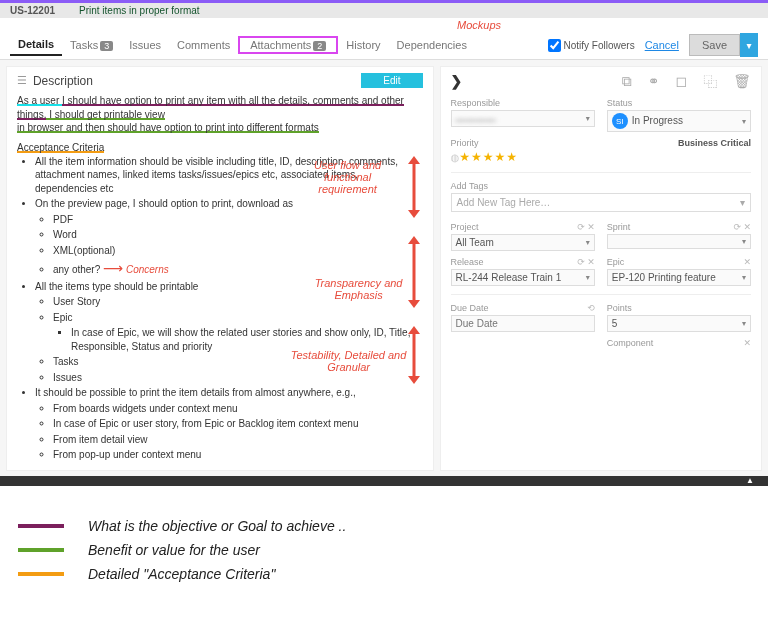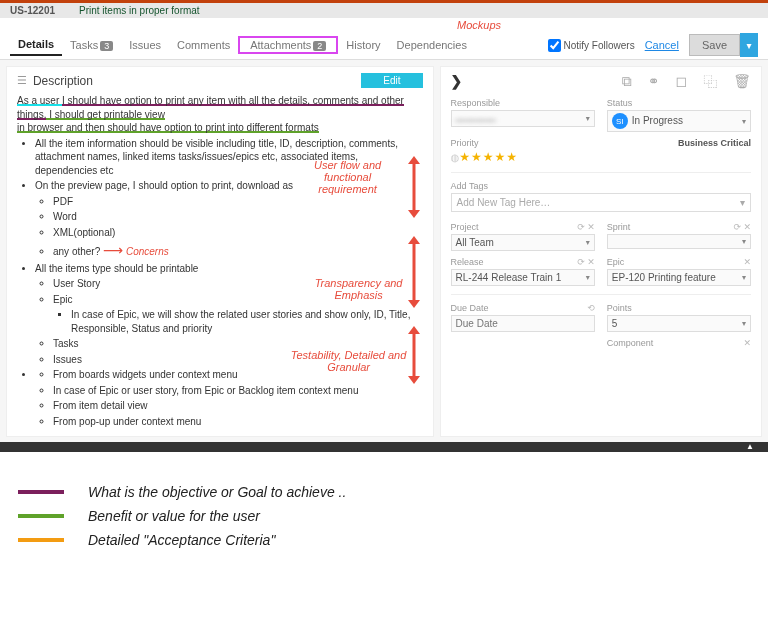--- a/index.html
+++ b/index.html
@@ -1,17 +1,17 @@
 <!DOCTYPE html>
 <html><head>
 <meta charset="utf-8">
 <style>
   * { box-sizing: border-box; margin: 0; padding: 0; }
   body { font-family: Arial, Helvetica, sans-serif; font-size: 11px; color: #333; background: #fff; width: 768px; }
-  .topbar { display: flex; align-items: center; background: #e8e8e8; border-top: 3px solid #c2410c; padding: 2px 10px; }
+  .topbar { display: flex; align-items: center; background: #e8e8e8; border-top: 3px solid #8b5cf6; padding: 2px 10px; }
   .id-chip { font-weight: bold; font-size: 10px; color: #555; }
   .title { font-size: 10px; color: #14532d; margin-left: 24px; }
   .mockups { color: #e74c3c; font-style: italic; font-size: 11px; text-align: center; margin: 1px 0 0 190px; }
   .tabrow { display: flex; align-items: center; padding: 2px 10px; border-bottom: 1px solid #ddd; background:#fff; }
   .tab { padding: 4px 8px; color: #777; font-size: 11px; cursor: pointer; }
   .tab.active { font-weight: bold; color: #222; border-bottom: 2px solid #222; }
   .tab .badge { display: inline-block; background: #888; color: #fff; border-radius: 2px; padding: 0 4px; font-size: 9px; margin-left: 2px; }
   .tab-attach-box { border: 2px solid #d946ef; padding: 1px 2px; }
   .spacer { flex: 1; }
   .notify { font-size: 10px; color: #555; display: flex; align-items: center; gap: 3px; }
@@ -88,20 +88,21 @@
     <div class="desc-head">
       <span class="hamb">☰</span>
       <span style="font-size:12px;color:#444">Description</span>
       <span class="spacer"></span>
       <button class="editbtn">Edit</button>
     </div>
     <div class="story">
       <span class="ul-cyan">As a user </span><span class="ul-purple">I should have option to print any item with all the details, comments and other things.</span><span class="ul-green"> I should get printable view</span><br>
       <span class="ul-green">in browser and then should have option to print into different formats</span>
     </div>
+    <div style="margin-top:6px"><span class="ul-orange" style="font-size:10px">Acceptance Criteria</span></div>
     <ul>
       <li>All the item information should be visible including title, ID, description, comments, attachment names, linked items tasks/issues/epics etc, associated items, dependencies etc</li>
       <li><span>On the preview page, I should option to print, download as</span>
         <ul>
           <li>PDF</li>
           <li>Word</li>
           <li>XML(optional)</li>
           <li><span>any other?</span> <span class="red-arrow-h">⟶</span> <span style="color:#e74c3c;font-style:italic">Concerns</span></li>
         </ul>
       </li>
@@ -110,21 +111,21 @@
           <li>User Story</li>
           <li><span>Epic</span>
             <ul>
                 <li>In case of Epic, we will show the related user stories and show only, ID, Title, Responsible, Status and priority</li>
               </ul>
           </li>
           <li>Tasks</li>
           <li>Issues</li>
         </ul>
       </li>
-      <li>
+      <li><span>It should be possible to print the item details from almost anywhere, e.g.,</span>
         <ul>
           <li>From boards widgets under context menu</li>
           <li>In case of Epic or user story, from Epic or Backlog item context menu</li>
           <li>From item detail view</li>
           <li>From pop-up under context menu</li>
         </ul>
       </li>
     </ul>
 
     <div class="ann" style="top:92px; right:40px; width:90px">User flow and functional requirement</div>

